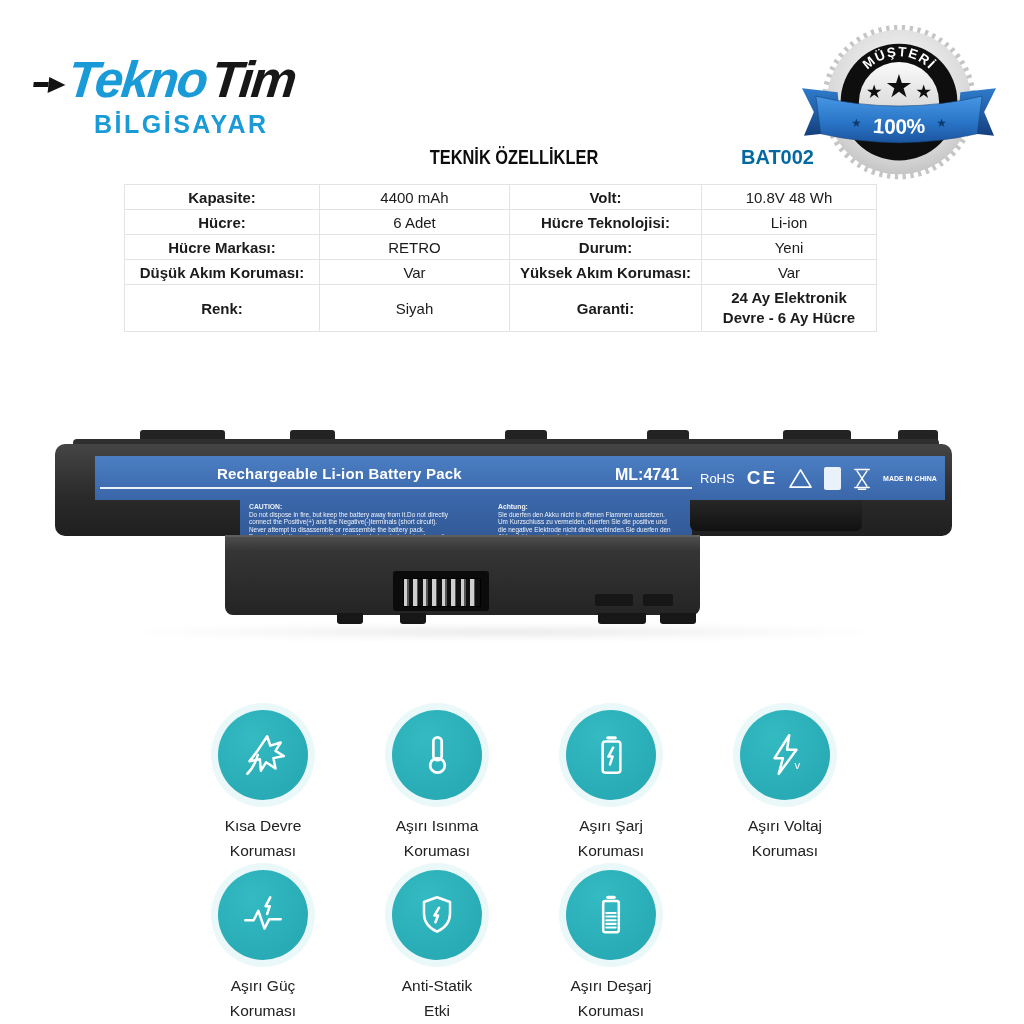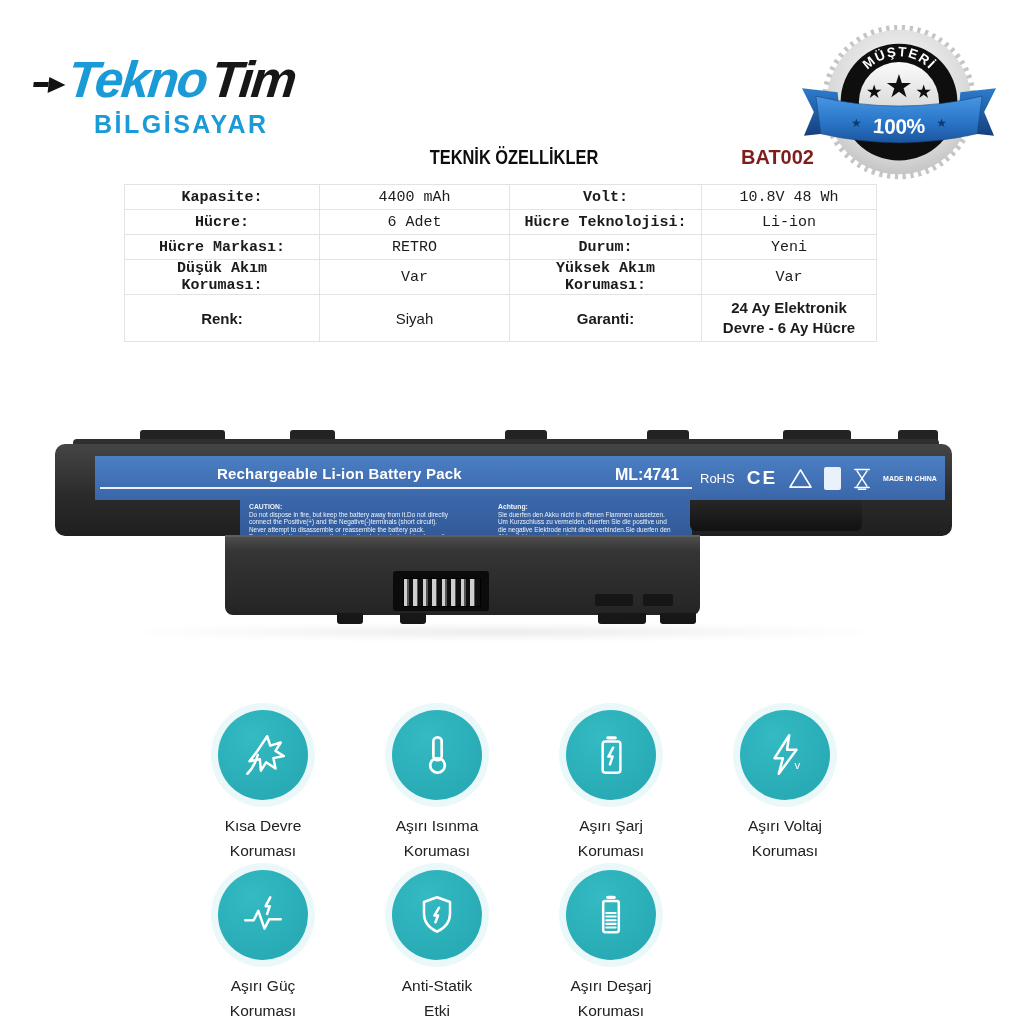--- a/index.html
+++ b/index.html
@@ -17,29 +17,29 @@
   .tim{color:#171717;margin-left:5px;}
   .logo-sub{margin-top:5px;margin-left:60px;font-size:25px;font-weight:bold;color:#1a9ad6;letter-spacing:2.5px;}
 
   
   .badge{position:absolute;left:800px;top:20px;width:198px;height:180px;}
 
   
   .sheet-title{position:absolute;left:364px;top:146px;width:300px;text-align:center;
                font-size:20px;font-weight:bold;color:#0d0d0d;transform:scaleX(.82);letter-spacing:0px;}
   .product-code{position:absolute;left:720px;top:146px;width:115px;text-align:center;
-                font-size:20px;font-weight:bold;color:#7f1d1d;}
+                font-size:20px;font-weight:bold;color:#0369a1;}
 
   
   .spec{position:absolute;left:124px;top:184px;width:752px;border-collapse:collapse;table-layout:fixed;}
   .spec td{border:1px solid #e3e3e3;text-align:center;vertical-align:middle;
            font-size:15px;color:#1b1b1b;padding:0 8px;background:#fff;}
   .spec td.lbl{font-weight:bold;}
   .spec td.bold{font-weight:bold;line-height:1.35;margin-top:28px;}
-  .spec tr.r{height:25px;font-family:Liberation Mono, monospace;}
+  .spec tr.r{height:25px;}
   .spec tr.rg{height:47px;}
 
   
   .battery{position:absolute;left:55px;top:427px;width:897px;height:210px;}
   .bat-tab{position:absolute;top:3px;height:14px;background:#232323;border-radius:3px 3px 0 0;}
   .bat-rail{position:absolute;left:18px;top:12px;width:866px;height:18px;background:#2f2f2f;border-radius:4px;}
   .bat-body{position:absolute;left:0;top:17px;width:897px;height:92px;
             background:linear-gradient(180deg,#454545,#2b2b2b 55%,#1f1f1f);border-radius:10px;}
   .bat-label{position:absolute;left:40px;top:29px;width:850px;height:44px;
              background:linear-gradient(180deg,#4b7ec3,#3a66a9);}

